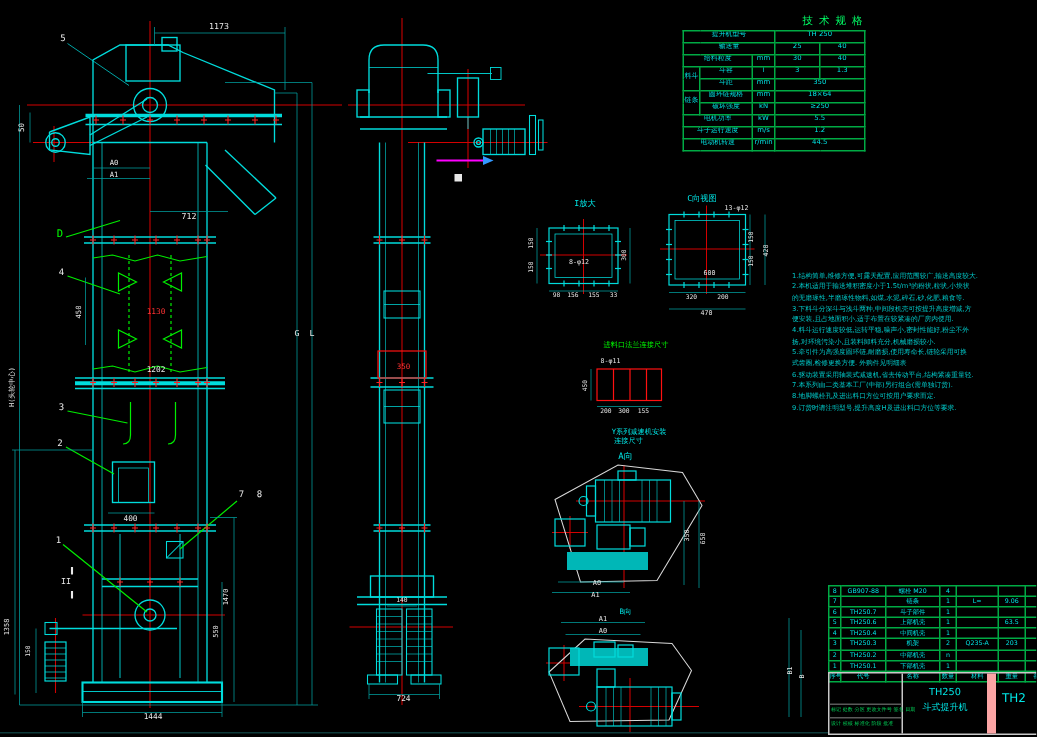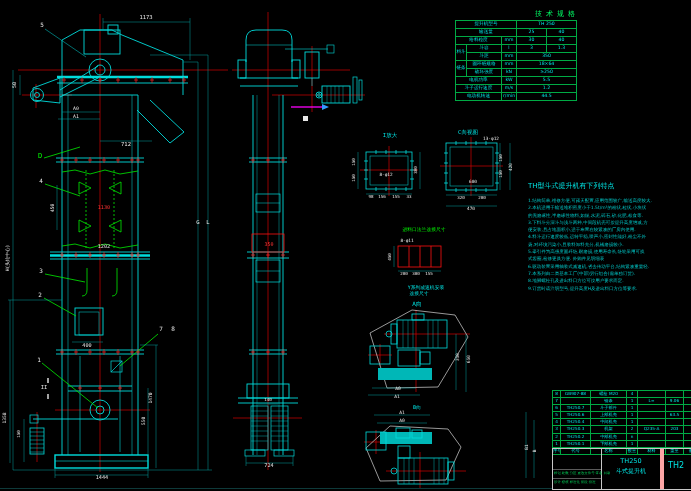--- a/index.html
+++ b/index.html
@@ -22,21 +22,21 @@
   .bom table{border-collapse:collapse;table-layout:fixed;width:150px;}
   .bom td{border:1px solid #00aa44;color:#00e5e5;font-size:4.2px;height:6.1px;line-height:6.1px;
           text-align:center;padding:0;white-space:nowrap;overflow:hidden;}
   
   .tblock{position:absolute;left:552px;top:448px;width:150px;height:42px;border:1px solid #c8c8c8;
           box-sizing:border-box;}
   .tb-left{position:absolute;left:0;top:0;width:49px;height:100%;border-right:1px solid #c8c8c8;box-sizing:border-box;}
   .tb-left .r1{position:absolute;left:1px;top:22px;color:#00cc55;font-size:3.4px;white-space:nowrap;}
   .tb-left .r2{position:absolute;left:1px;top:31px;color:#00cc55;font-size:3.4px;white-space:nowrap;}
   .tb-left .hl{position:absolute;left:0;width:100%;height:0;border-top:1px solid #5a5a5a;}
-  .tb-prod{position:absolute;left:49px;top:0;width:62px;height:100%;border-right:4px solid #fca5a5;
+  .tb-prod{position:absolute;left:49px;top:0;width:62px;height:100%;border-right:6px solid #fca5a5;
            box-sizing:border-box;text-align:center;}
   .tb-prod .m{color:#00e5e5;font-size:6.5px;margin-top:8px;}
   .tb-prod .n{color:#00e5e5;font-size:6px;margin-top:2px;}
   .tb-no{position:absolute;left:111px;top:0;width:39px;height:100%;}
   .tb-no .d{color:#00e5e5;font-size:8px;margin:12px 0 0 4px;white-space:nowrap;}
   .frame-bottom{position:absolute;left:0;top:488px;width:552px;height:1px;background:#0e3a3a;}
 </style>
 </head>
 <body>
 
@@ -583,21 +583,20 @@
           <tr>
             <td colspan="2">电动机转速</td>
             <td>r/min</td>
             <td colspan="2">44.5</td>
           </tr>
         </tbody>
   </table>
 </div>
 
 <div class="notes">
-  <div class="nt">TH型斗式提升机有下列特点</div>
   <div id="notes-lines">
         <div class="nl">1.结构简单,维修方便,可露天配置,应用范围较广,输送高度较大.</div>
         <div class="nl">2.本机适用于输送堆积密度小于1.5t/m³的粉状,粒状,小块状</div>
         <div class="nl">  的无磨琢性,半磨琢性物料,如煤,水泥,碎石,砂,化肥,粮食等.</div>
         <div class="nl">3.下料斗分深斗与浅斗两种,中间段机壳可按提升高度增减,方</div>
         <div class="nl">  便安装,且占地面积小,适于布置在较紧凑的厂房内使用.</div>
         <div class="nl">4.料斗运行速度较低,运转平稳,噪声小,密封性能好,粉尘不外</div>
         <div class="nl">  扬,对环境污染小,且装料卸料充分,机械磨损较小.</div>
         <div class="nl">5.牵引件为高强度圆环链,耐磨损,使用寿命长,链轮采用可换</div>
         <div class="nl">  式齿圈,检修更换方便.              外购件见明细表</div>

